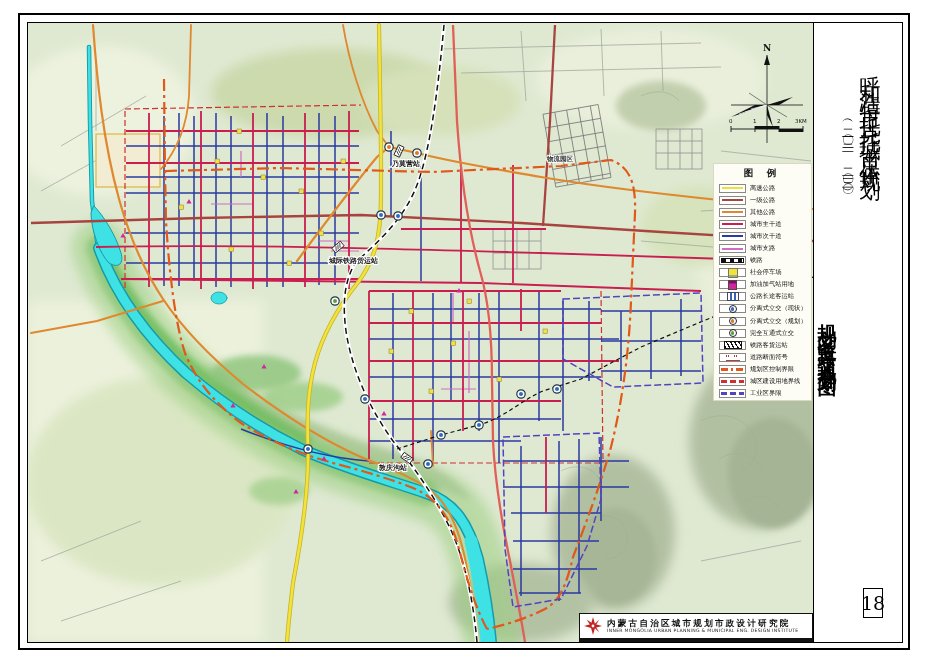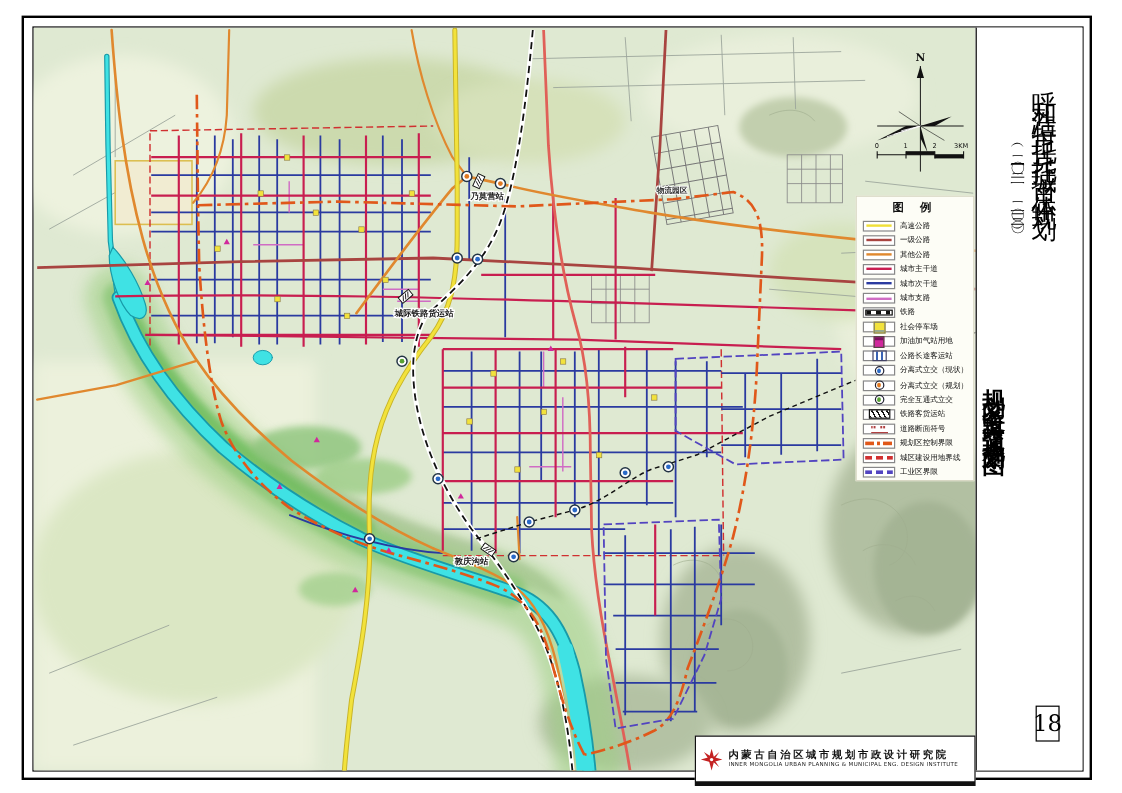--- a/index.html
+++ b/index.html
@@ -50,21 +50,21 @@
                border-left:1.5px solid #000;box-sizing:border-box;}
   .vtext{writing-mode:vertical-rl;text-orientation:upright;position:absolute;
          font-family:"DejaVu Serif","Liberation Serif",serif;color:#000;}
   #main-title{left:42px;top:36px;font-size:21px;letter-spacing:8px;}
   #title-period{left:25px;top:92px;font-size:12px;letter-spacing:5px;}
   #map-name{left:1px;top:286px;font-size:19px;font-weight:bold;letter-spacing:6px;}
   #page-box{position:absolute;left:49px;top:565px;width:20px;height:30px;border:1.6px solid #000;
             display:flex;align-items:center;justify-content:center;font-size:19px;
             font-family:"DejaVu Serif","Liberation Serif",serif;color:#000;box-sizing:border-box;}
   
-  #footer-strip{position:absolute;left:551px;top:590px;width:234px;height:42px;background:#fff;
+  #footer-strip{position:absolute;left:551px;top:590px;width:234px;height:29px;background:#fff;
                 border:1px solid #111;border-bottom:4px solid #111;box-sizing:border-box;
                 display:flex;align-items:center;padding:1px 3px;}
   #footer-texts{display:flex;flex-direction:column;justify-content:center;margin-left:4px;}
   #inst-cn{font-size:8.6px;font-weight:bold;letter-spacing:2.2px;color:#111;white-space:nowrap;
            font-family:"DejaVu Serif","Liberation Serif",serif;line-height:10px;}
   #inst-en{font-size:4.6px;letter-spacing:0.3px;color:#222;white-space:nowrap;line-height:6px;
            transform-origin:left center;}
   
   .maplabel{font:bold 7px "DejaVu Sans","Liberation Sans",sans-serif;fill:#1a1a1a;
             stroke:#ffffff;stroke-width:2px;paint-order:stroke;}

